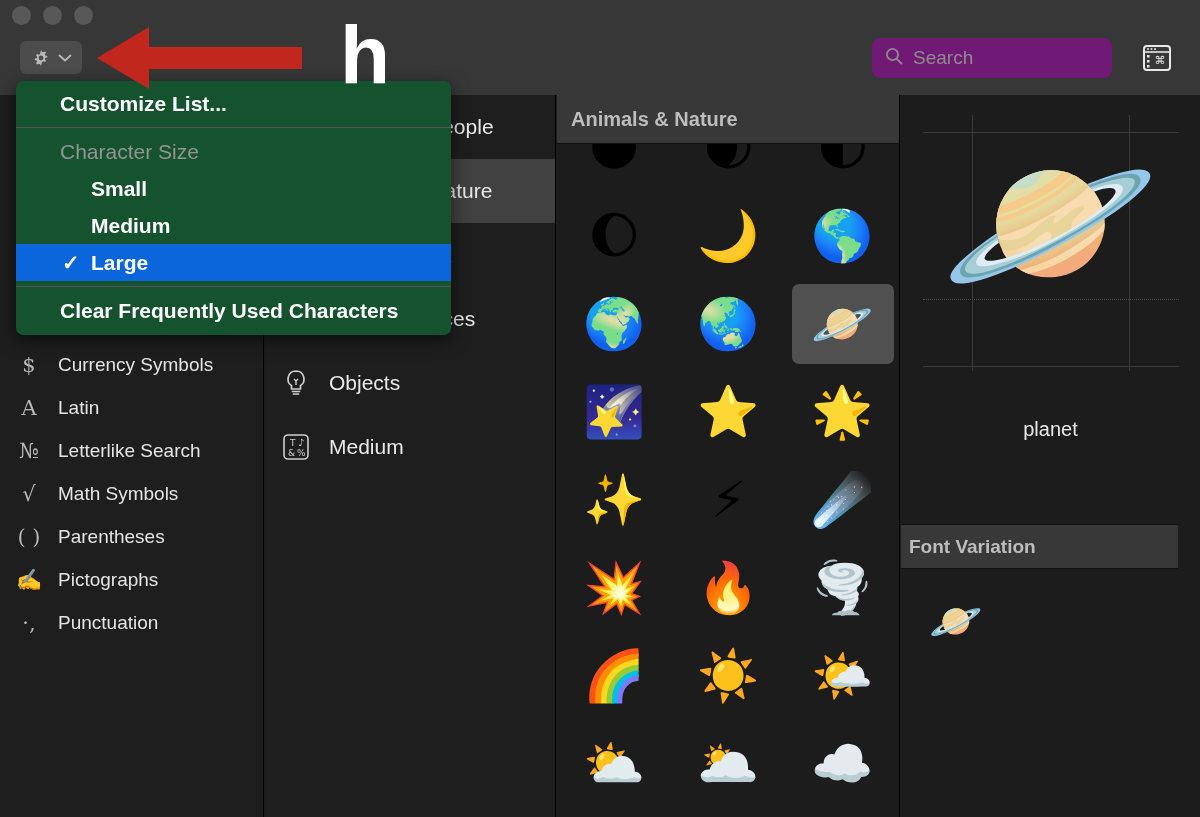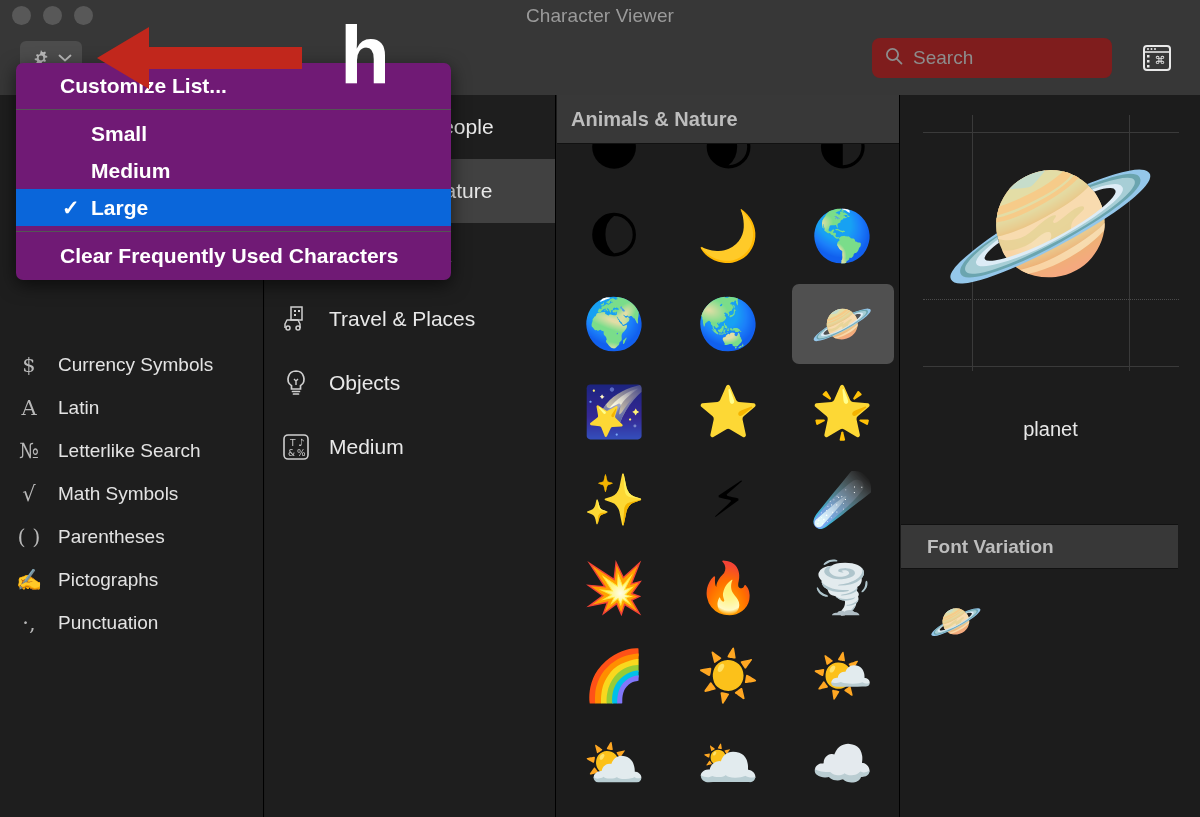--- a/index.html
+++ b/index.html
@@ -44,21 +44,21 @@
     border-radius: 6px;
     display: flex; align-items: center; justify-content: center;
     gap: 6px;
   }
   .gear-icon svg { display: block; }
   .chev-icon svg { display: block; }
 
   .search-field {
     position: absolute; top: 38px; left: 872px;
     width: 240px; height: 40px;
-    background: #7f1d1d;
+    background: #701a75;
     border-radius: 8px;
     display: flex; align-items: center;
     padding-left: 12px;
     gap: 9px;
   }
   .search-placeholder {
     font-size: 19px; color: #8d8d8d;
   }
   .kbd-viewer-button {
     position: absolute; top: 44px; left: 1142px;
@@ -195,41 +195,41 @@
     color: #f0f0f0;
     font-size: 20px;
   }
   .section-header {
     position: absolute; top: 429px; left: 0;
     width: 277px; height: 45px;
     background: #383838;
     border-top: 1px solid #111;
     border-bottom: 1px solid #111;
     display: flex; align-items: center;
-    padding-left: 26px;
+    padding-left: 8px;
   }
   .section-header-text {
     color: #bdbdbd; font-size: 19px; font-weight: bold;
   }
   .variation-row {
     position: absolute; top: 486px; left: 0;
     width: 299px; height: 80px;
     padding-left: 28px;
     display: flex; align-items: center;
   }
   .variation-emoji {
     font-size: 43px; line-height: 1;
     font-family: "DejaVu Sans", sans-serif;
   }
 
   
   .menu {
-    position: absolute; top: 63px; left: 16px;
+    position: absolute; top: 81px; left: 16px;
     width: 435px;
-    background: #701a75;
+    background: #14532d;
     border-radius: 7px;
     box-shadow: 0 5px 18px rgba(0,0,0,0.6);
     z-index: 60;
     padding: 4px 0 6px;
     overflow: hidden;
   }
   .menu-item {
     height: 37px;
     display: flex; align-items: center;
     padding-left: 44px;
@@ -271,21 +271,20 @@
 <body>
 
 <div id="app">
 
   <div class="titlebar">
     <div class="traffic">
       <div class="light"></div>
       <div class="light"></div>
       <div class="light"></div>
     </div>
-    <div class="window-title">Character Viewer</div>
 
     <div class="gear-button">
       <span class="gear-icon">
         <svg width="22" height="22" viewBox="0 0 24 24">
           <path fill="#b9b9b9" d="M12 8.2a3.8 3.8 0 100 7.6 3.8 3.8 0 000-7.6zm0 5.9a2.1 2.1 0 110-4.2 2.1 2.1 0 010 4.2z"></path>
           <path fill="#b9b9b9" d="M21 12c0-.5 0-1-.1-1.4l2-1.3-1.7-3-2.2.8c-.7-.6-1.5-1.1-2.4-1.4L16.2 3h-3.4l-.4 2.7c-.9.3-1.7.8-2.4 1.4l-2.2-.8-1.7 3 2 1.3c-.1.4-.1.9-.1 1.4s0 1 .1 1.4l-2 1.3 1.7 3 2.2-.8c.7.6 1.5 1.1 2.4 1.4l.4 2.7h3.4l.4-2.7c.9-.3 1.7-.8 2.4-1.4l2.2.8 1.7-3-2-1.3c.1-.4.1-.9.1-1.4z" opacity="0"></path>
           <path fill="#b9b9b9" d="M20.6 13.7l1.8-1-.9-2.3-2 .5c-.3-.5-.6-1-1-1.4l1-1.8-1.7-1.7-1.8 1c-.4-.3-.9-.6-1.4-.8l.4-2-2.3-.6-1 1.8c-.3 0-.6 0-.9 0l-1-1.8-2.3.6.4 2c-.5.2-1 .5-1.4.8l-1.8-1L3 7.7l1 1.8c-.3.4-.6.9-.8 1.4l-2-.4-.6 2.3 1.8 1c0 .3 0 .6 0 .9l-1.8 1 .6 2.3 2-.4c.2.5.5 1 .8 1.4l-1 1.8 1.7 1.7 1.8-1c.4.3.9.6 1.4.8l-.4 2 2.3.6 1-1.8h.9l1 1.8 2.3-.6-.4-2c.5-.2 1-.5 1.4-.8l1.8 1 1.7-1.7-1-1.8c.3-.4.6-.9.8-1.4l2 .4.6-2.3-1.8-1z" opacity="0"></path>
           <g fill="#b9b9b9">
             <path d="M12 3.2l1.1 1.9c.5.1 1 .3 1.4.5l2-.7.9 1.6-1.4 1.6c.3.4.5.8.7 1.3l2.1.3v1.8l-2.1.3c-.2.5-.4.9-.7 1.3l1.4 1.6-.9 1.6-2-.7c-.4.2-.9.4-1.4.5L12 20.8l-1.1-1.9c-.5-.1-1-.3-1.4-.5l-2 .7-.9-1.6 1.4-1.6c-.3-.4-.5-.8-.7-1.3l-2.1-.3v-1.8l2.1-.3c.2-.5.4-.9.7-1.3L6.6 9.3l.9-1.6 2 .7c.4-.2.9-.4 1.4-.5L12 3.2z"></path>
           </g>
@@ -531,20 +530,21 @@
       <span class="section-header-text">Font Variation</span>
     </div>
     <div class="variation-row">
       <span class="variation-emoji">🪐</span>
     </div>
   </div>
 
   <div class="menu">
     <div class="menu-item">Customize List...</div>
     <div class="menu-sep"></div>
+    <div class="menu-item header-label">Character Size</div>
     <div class="menu-item sub">
       <span>Small</span>
     </div>
     <div class="menu-item sub">
       <span>Medium</span>
     </div>
     <div class="menu-item sub highlight">
       <span class="menu-check">✓</span>
       <span>Large</span>
     </div>

